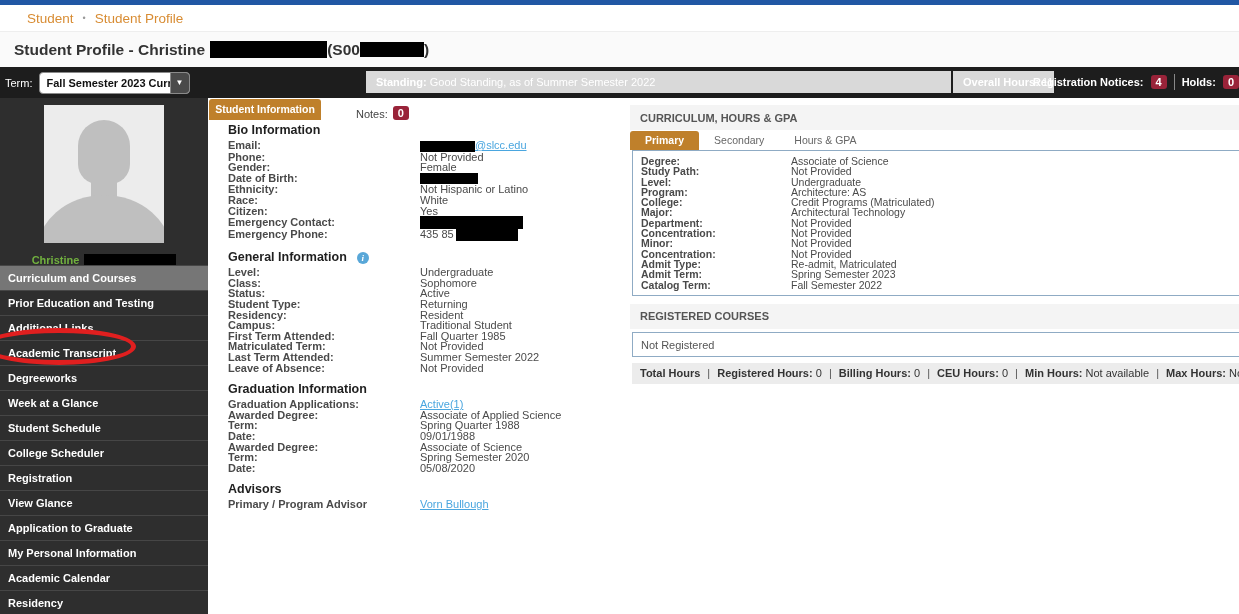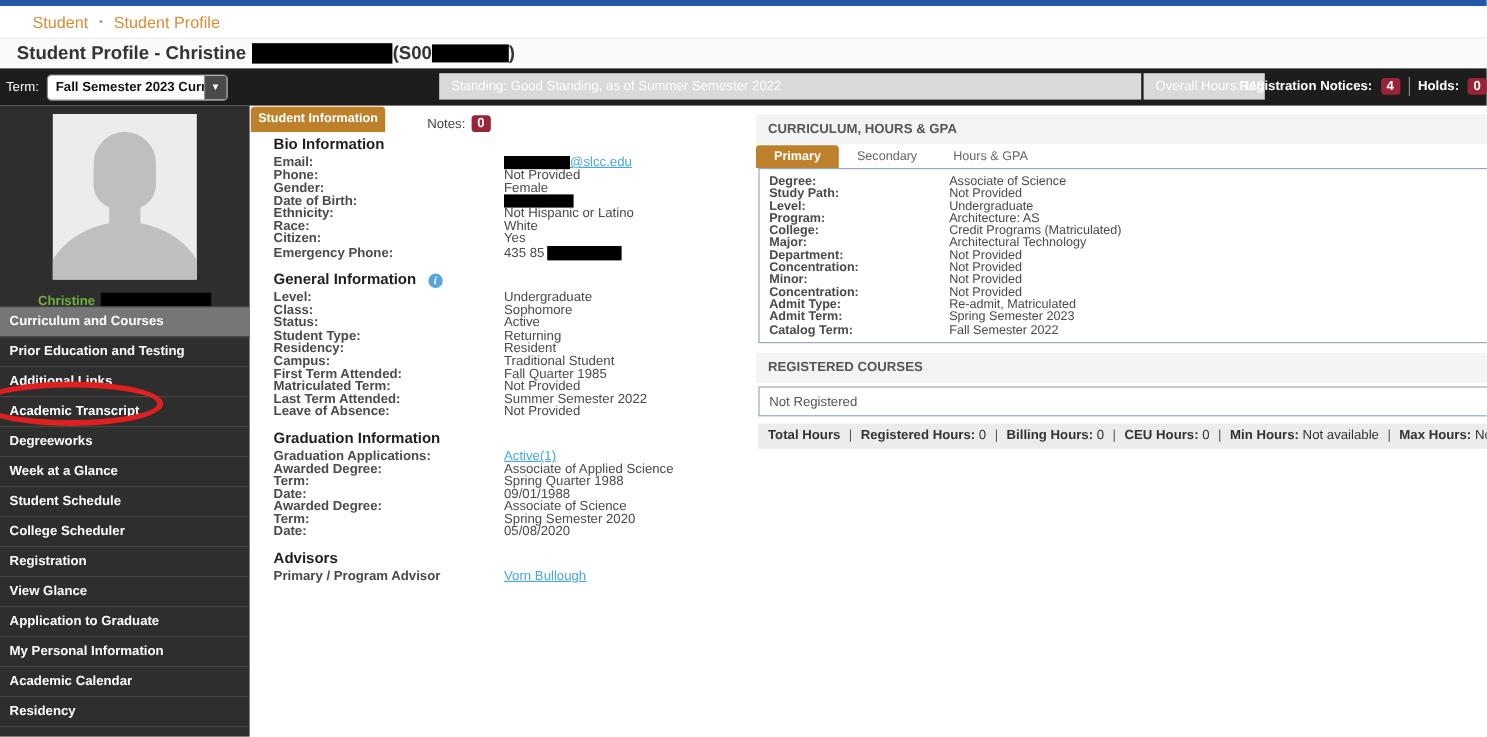--- a/index.html
+++ b/index.html
@@ -2,35 +2,35 @@
 <html><head>
 <meta charset="utf-8">
 <style>
   * { margin:0; padding:0; box-sizing:border-box; }
   body { width:1239px; height:614px; overflow:hidden; background:#fff;
          font-family:"Liberation Sans", sans-serif; position:relative; }
   .top-blue { height:5px; background:#2157a4; }
   .breadcrumb-row { height:26px; display:flex; align-items:center; padding-left:27px; gap:9px; background:#fff; }
   .crumb { color:#d88c33; font-size:13.5px; cursor:pointer; }
   .crumb-dot { color:#9a9a9a; font-size:9px; }
-  .title-row { height:26px; background:#fafafa; border-top:1px solid #eee; display:flex; align-items:center;
+  .title-row { height:36px; background:#fafafa; border-top:1px solid #eee; display:flex; align-items:center;
                padding-left:14px; font-size:15.5px; font-weight:600; color:#333; }
   .redact { display:inline-block; background:#000; vertical-align:middle; }
 
   .term-bar { height:31px; background:#1d1d1d; display:flex; align-items:center; padding-left:5px; gap:6px; position:relative; }
   .term-label { color:#fff; font-size:11px; }
   .term-select { display:flex; height:22px; border:1px solid #8a8a8a; border-radius:4px; overflow:hidden; background:#fff; cursor:pointer; }
   .term-select-text { width:130px; padding:0 7px; font-size:11px; font-weight:bold; color:#111; line-height:20px;
                       white-space:nowrap; overflow:hidden; }
   .term-select-arrow { width:19px; background:#4a4a4a; border-left:1px solid #8a8a8a; color:#fff; font-size:8px;
                        display:flex; align-items:center; justify-content:center; }
   .standing-wrap { position:absolute; left:366px; top:4px; width:688px; height:22px; display:flex; gap:2px; }
   .sbox { background:#d9d9d9; color:#fff; font-size:11px; line-height:22px; padding:0 10px; white-space:nowrap; overflow:hidden; }
   .sbox.grow { flex:1; }
-  .sbox b { font-weight:normal; }
+  .sbox b { font-weight:bold; }
   .notices-wrap { position:absolute; right:0; top:4px; height:22px; display:flex; align-items:center; gap:7px;
                   color:#fff; font-size:11px; font-weight:bold; }
   .badge { background:#992339; color:#fff; font-weight:bold; font-size:11px; padding:1px 5px; border-radius:3px; cursor:pointer; }
   .vsep { width:1px; height:16px; background:#888; }
 
   .content { display:flex; height:526px; }
   .sidebar { width:208px; background:#2e2e2e; position:relative; flex-shrink:0; }
   .photo { position:absolute; left:44px; top:7px; width:120px; height:138px; background:#ececec; overflow:hidden; }
   .photo .head { position:absolute; left:34px; top:15px; width:52px; height:64px; background:#bfbfbf; border-radius:26px 26px 20px 20px; }
   .photo .neck { position:absolute; left:47px; top:68px; width:26px; height:26px; background:#bfbfbf; }
@@ -176,20 +176,24 @@
           </div>
         <div class="kv">
             <span class="k">Race:</span>
             <span class="v">White</span>
           </div>
         <div class="kv">
             <span class="k">Citizen:</span>
             <span class="v">Yes</span>
           </div>
         <div class="kv">
+            <span class="k">Emergency Contact:</span>
+            <span class="v"><span class="redact" style="width:103px;height:13px"></span></span>
+          </div>
+        <div class="kv">
             <span class="k">Emergency Phone:</span>
             <span class="v"><span>435 85</span><span class="redact" style="width:62px;height:12px;margin-left:2px"></span></span>
           </div>
       </div>
 
       <div class="grp">
         <div class="section-head"><span>General Information</span><span class="info-icon">i</span></div>
         <div class="kv">
             <span class="k">Level:</span>
             <span class="v">Undergraduate</span>

